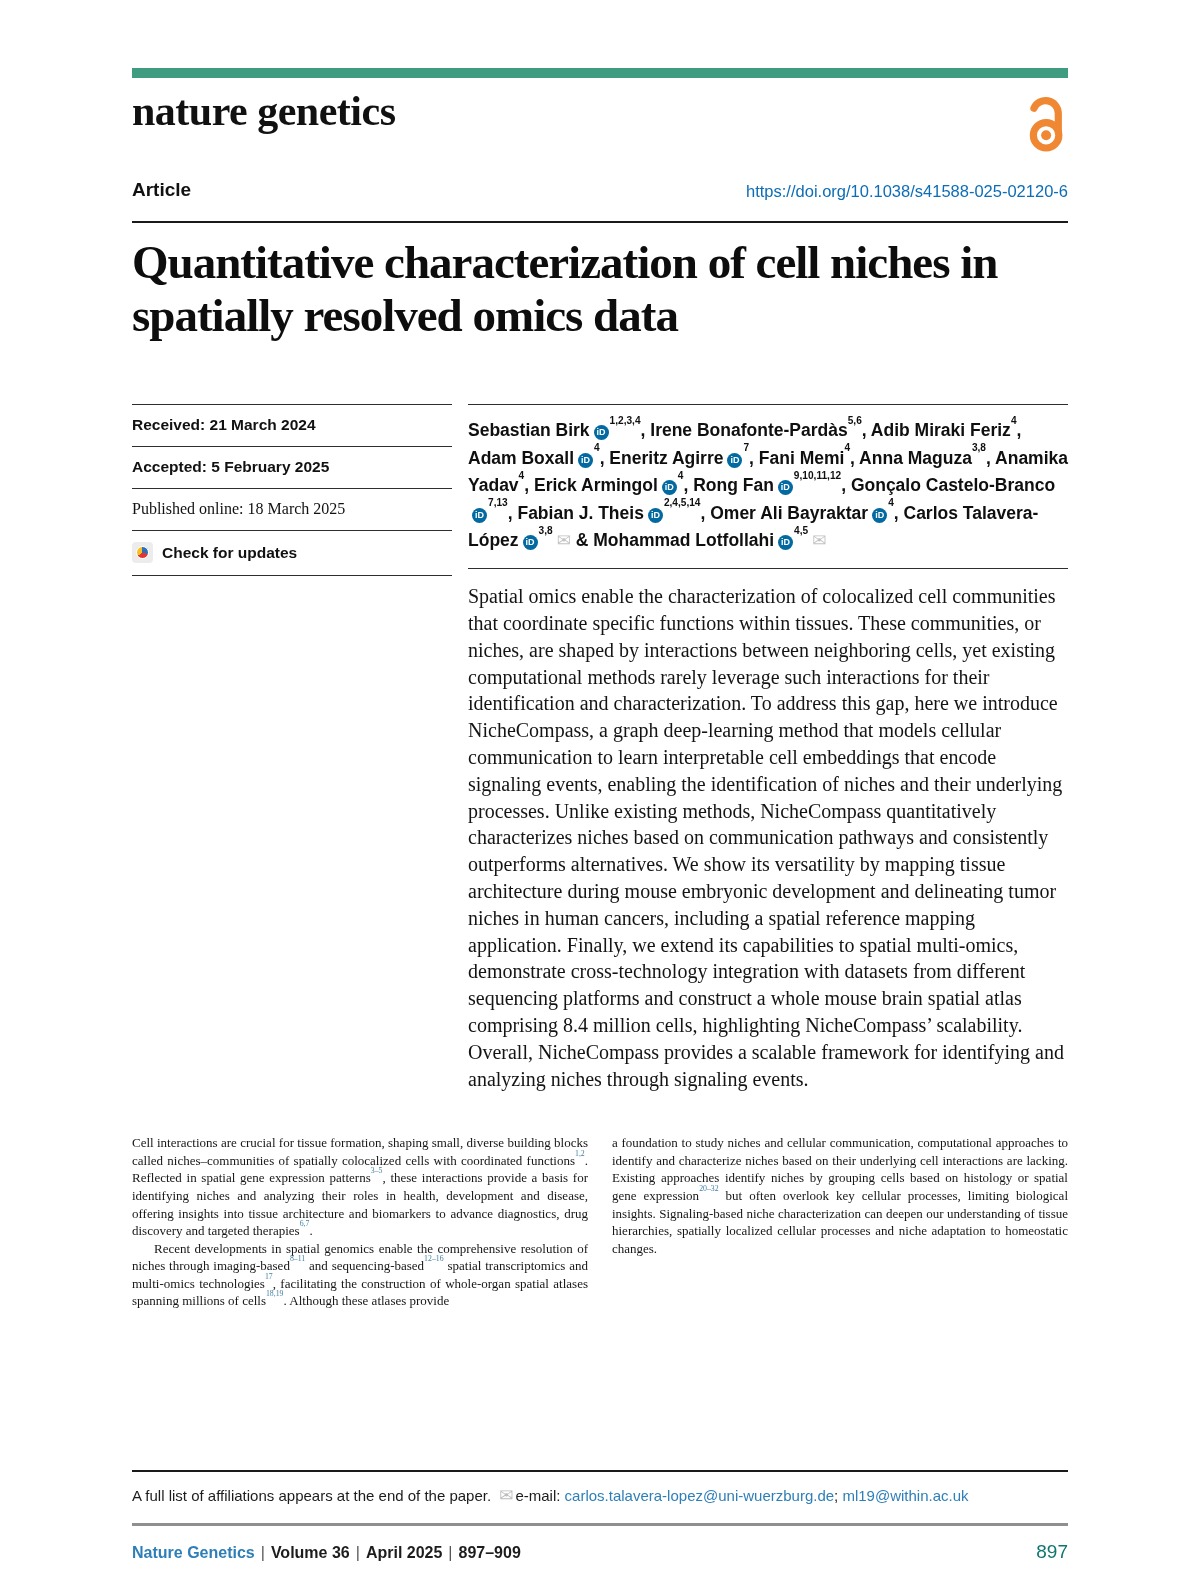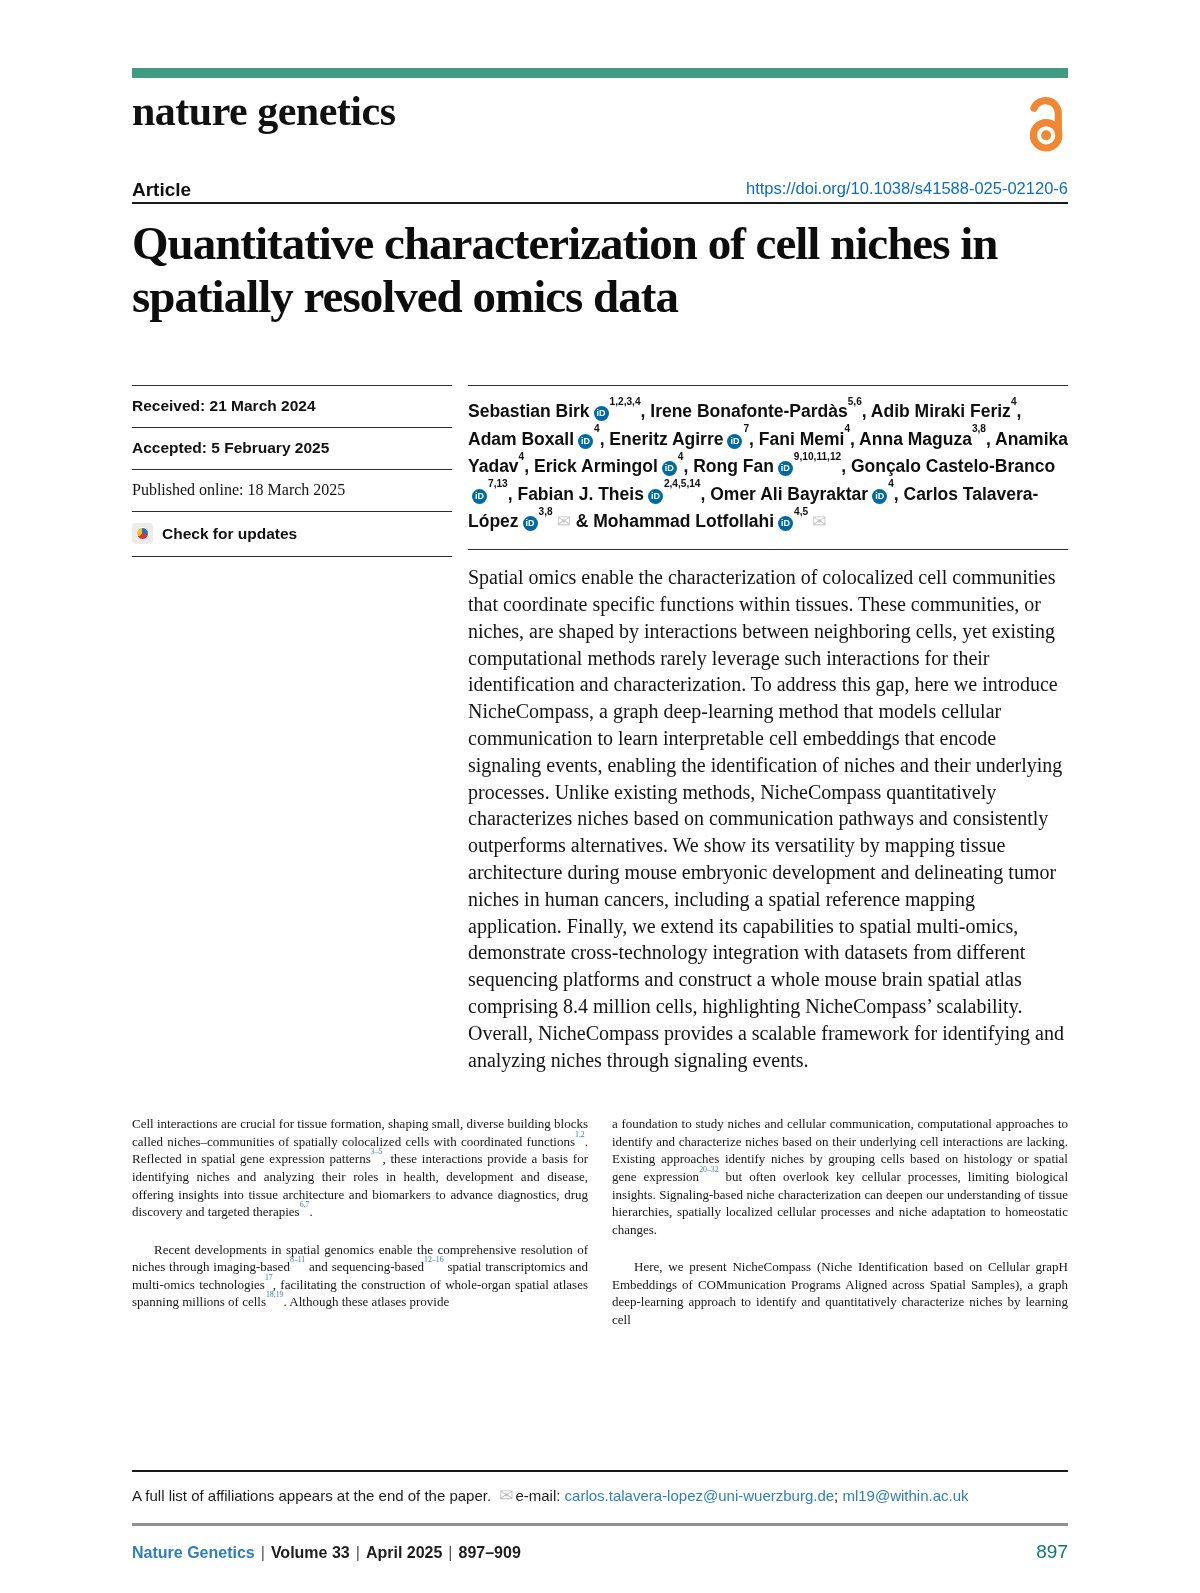--- a/index.html
+++ b/index.html
@@ -19,22 +19,22 @@
   .green-bar { height:10px; background:#3f9c80; }
   .masthead { position:relative; margin-top:9px; }
   .journal-logo {
     font-family:"Liberation Serif", serif;
     font-weight:700; font-size:42px; letter-spacing:-0.5px; color:#111;
   }
   .oa-icon { position:absolute; right:0; top:4px; width:46px; height:62px; }
   
   .article-row {
     margin-top:44px;
-    display:flex; justify-content:space-between; align-items:flex-start;
-    padding-bottom:1px;
+    display:flex; justify-content:space-between; align-items:flex-end;
+    padding-bottom:20px;
     border-bottom:2px solid #1a1a1a;
   }
   .article-kind { font-weight:700; font-size:19px; color:#111; }
   .doi-link { font-size:16.5px; color:#0d6db6; text-decoration:none; }
   
   .title {
     margin-top:13px;
     font-family:Liberation Serif, serif;
     font-weight:700; font-size:47px; line-height:1.13; letter-spacing:-1px;
     color:#0d0d0d; max-width:1040px;
@@ -79,21 +79,21 @@
     font-size:20px; line-height:1.34; color:#141414;
   }
   
   .body-cols {
     display:flex; gap:24px; margin-top:42px;
     font-family:"Liberation Serif", serif;
     font-size:13px; line-height:1.35; text-align:justify; color:#161616;
   }
   .body-col { flex:1; min-width:0; }
   .body-col p { margin:0; }
-  .body-col p.indent { text-indent:22px;margin-top:20px; }
+  .body-col p.indent { text-indent:22px; }
   .body-col sup { font-size:60%; position:relative; top:-0.5em; color:#3e7fa3; }
   
   .footer { margin-top:auto; }
   .affil-line {
     border-top:2px solid #1a1a1a;
     padding-top:13px;
     font-size:15px; color:#1c1c1c;
     display:flex; align-items:center; flex-wrap:wrap;
   }
   .affil-line .mail-glyph { color:#bdbdbd; font-size:17px; margin:0 2px 0 8px; }
@@ -151,33 +151,32 @@
     </div>
   </div>
 
   <div class="body-cols">
     <div class="body-col">
       <p>Cell interactions are crucial for tissue formation, shaping small, diverse building blocks called niches–communities of spatially colocalized cells with coordinated functions<sup>1,2</sup>. Reflected in spatial gene expression patterns<sup>3–5</sup>, these interactions provide a basis for identifying niches and analyzing their roles in health, development and disease, offering insights into tissue architecture and biomarkers to advance diagnostics, drug discovery and targeted therapies<sup>6,7</sup>.</p>
       <p class="indent">Recent developments in spatial genomics enable the comprehensive resolution of niches through imaging-based<sup>8–11</sup> and sequencing-based<sup>12–16</sup> spatial transcriptomics and multi-omics technologies<sup>17</sup>, facilitating the construction of whole-organ spatial atlases spanning millions of cells<sup>18,19</sup>. Although these atlases provide</p>
     </div>
     <div class="body-col">
       <p>a foundation to study niches and cellular communication, computational approaches to identify and characterize niches based on their underlying cell interactions are lacking. Existing approaches identify niches by grouping cells based on histology or spatial gene expression<sup>20–32</sup> but often overlook key cellular processes, limiting biological insights. Signaling-based niche characterization can deepen our understanding of tissue hierarchies, spatially localized cellular processes and niche adaptation to homeostatic changes.</p>
-      <p class="indent">Here, we present NicheCompass (Niche Identification based on Cellular grapH Embeddings of COMmunication Programs Aligned across Spatial Samples), a graph deep-learning approach to identify and quantitatively characterize niches by learning cell</p>
     </div>
   </div>
 
   <div class="footer">
     <div class="affil-line">
       <span>A full list of affiliations appears at the end of the paper.</span>
       <span class="mail-glyph">✉</span>
       <span>e-mail:</span>&nbsp;
       <a class="email-link" href="#">carlos.talavera-lopez@uni-wuerzburg.de</a><span>;</span>&nbsp;
       <a class="email-link" href="#">ml19@within.ac.uk</a>
     </div>
     <div class="journal-line">
       <span>
-        <a class="journal-name" href="#">Nature Genetics</a><span class="jl-sep">|</span><span>Volume 33</span><span class="jl-sep">|</span><span>April 2025</span><span class="jl-sep">|</span><span>897–909</span>
+        <a class="journal-name" href="#">Nature Genetics</a><span class="jl-sep">|</span><span>Volume 36</span><span class="jl-sep">|</span><span>April 2025</span><span class="jl-sep">|</span><span>897–909</span>
       </span>
       <span class="page-number">897</span>
     </div>
   </div>
 
 </div>
 
 </body></html>

